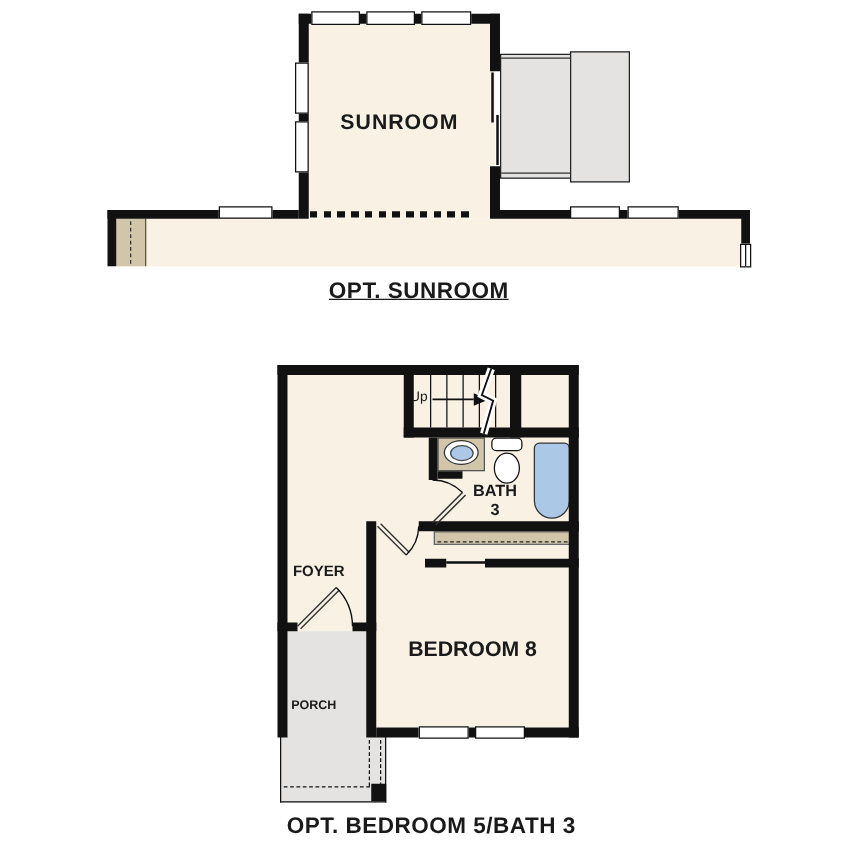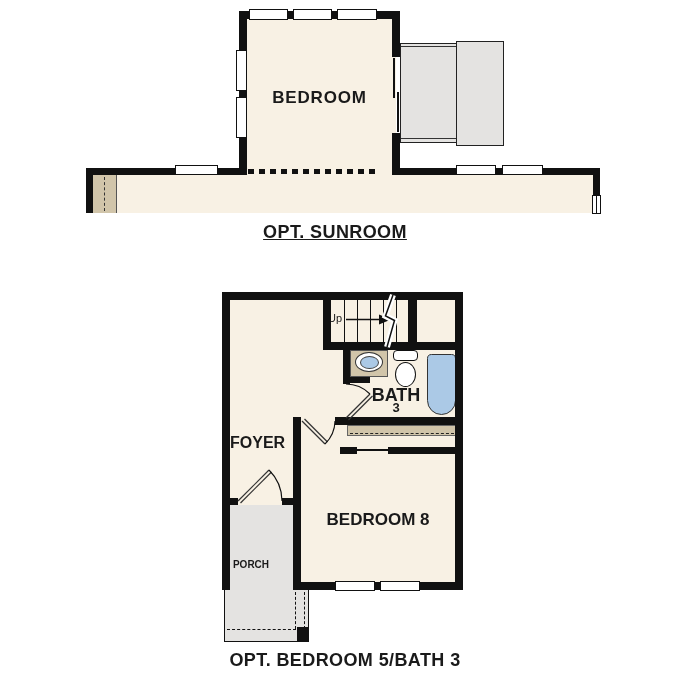--- a/index.html
+++ b/index.html
@@ -52,21 +52,21 @@
     <div class="window" style="left:337px;top:9px;width:40px;height:11px;"></div>
     <div class="window" style="left:236px;top:50px;width:11px;height:41px;"></div>
     <div class="window" style="left:236px;top:97px;width:11px;height:41px;"></div>
 
     <div style="position:absolute;left:393px;top:58px;width:2px;height:40px;background:#111;"></div>
     <div style="position:absolute;left:397px;top:92px;width:2px;height:40px;background:#111;"></div>
 
     <div style="position:absolute;left:248px;top:169px;width:130px;height:5px;
                 background:repeating-linear-gradient(90deg,#111 0 6px,transparent 6px 11px);"></div>
 
-    <div class="label" style="left:247px;top:88px;width:145px;font-size:17px;letter-spacing:.8px;">BEDROOM</div>
+    <div class="label" style="left:247px;top:88px;width:145px;font-size:17px;letter-spacing:.8px;">SUNROOM</div>
     <div class="caption" style="left:200px;top:222px;width:270px;text-decoration:underline;">OPT. SUNROOM</div>
   </section>
 
   <section>
 
     <div class="floor" style="left:230px;top:300px;width:225px;height:282px;"></div>
     <div class="gray" style="left:230px;top:505px;width:63px;height:85px;"></div>
     <div class="gray" style="left:224px;top:588px;width:85px;height:54px;box-sizing:border-box;
                 border-left:1px solid #111;border-right:1px solid #111;border-bottom:1px solid #111;"></div>
     <div style="position:absolute;left:227px;top:629px;width:69px;height:0;border-top:1.5px dashed #111;"></div>
@@ -112,23 +112,23 @@
     <div class="wall" style="left:340px;top:447px;width:17px;height:7px;"></div>
     <div class="wall" style="left:388px;top:447px;width:75px;height:7px;"></div>
     <div class="wall" style="left:222px;top:498px;width:16px;height:7px;"></div>
     <div class="wall" style="left:282px;top:498px;width:19px;height:7px;"></div>
     <div class="wall" style="left:301px;top:582px;width:34px;height:8px;"></div>
     <div class="wall" style="left:375px;top:582px;width:5px;height:8px;"></div>
     <div class="wall" style="left:420px;top:582px;width:43px;height:8px;"></div>
     <div class="window" style="left:335px;top:581px;width:40px;height:10px;"></div>
     <div class="window" style="left:380px;top:581px;width:40px;height:10px;"></div>
 
-    <div class="label" style="left:370px;top:385px;width:52px;font-size:18px;">BATH</div>
+    <div class="label" style="left:370px;top:385px;width:52px;font-size:13px;">BATH</div>
     <div class="label" style="left:370px;top:400px;width:52px;font-size:13px;">3</div>
-    <div class="label" style="left:230px;top:434px;width:50px;font-size:16px;">FOYER</div>
+    <div class="label" style="left:230px;top:450px;width:50px;font-size:12px;">FOYER</div>
     <div class="label" style="left:230px;top:559px;width:42px;font-size:10px;">PORCH</div>
     <div class="label" style="left:300px;top:510px;width:156px;font-size:17px;">BEDROOM 8</div>
     <div class="caption" style="left:210px;top:650px;width:270px;">OPT. BEDROOM 5/BATH 3</div>
   </section>
 
   <svg class="overlay" width="687" height="687" viewBox="0 0 687 687">
 
     <line x1="346" y1="319.5" x2="379" y2="319.5" stroke="#111" stroke-width="1.3"></line>
     <polygon points="379,314.5 391,319.5 379,324.5" fill="#111"></polygon>
 

